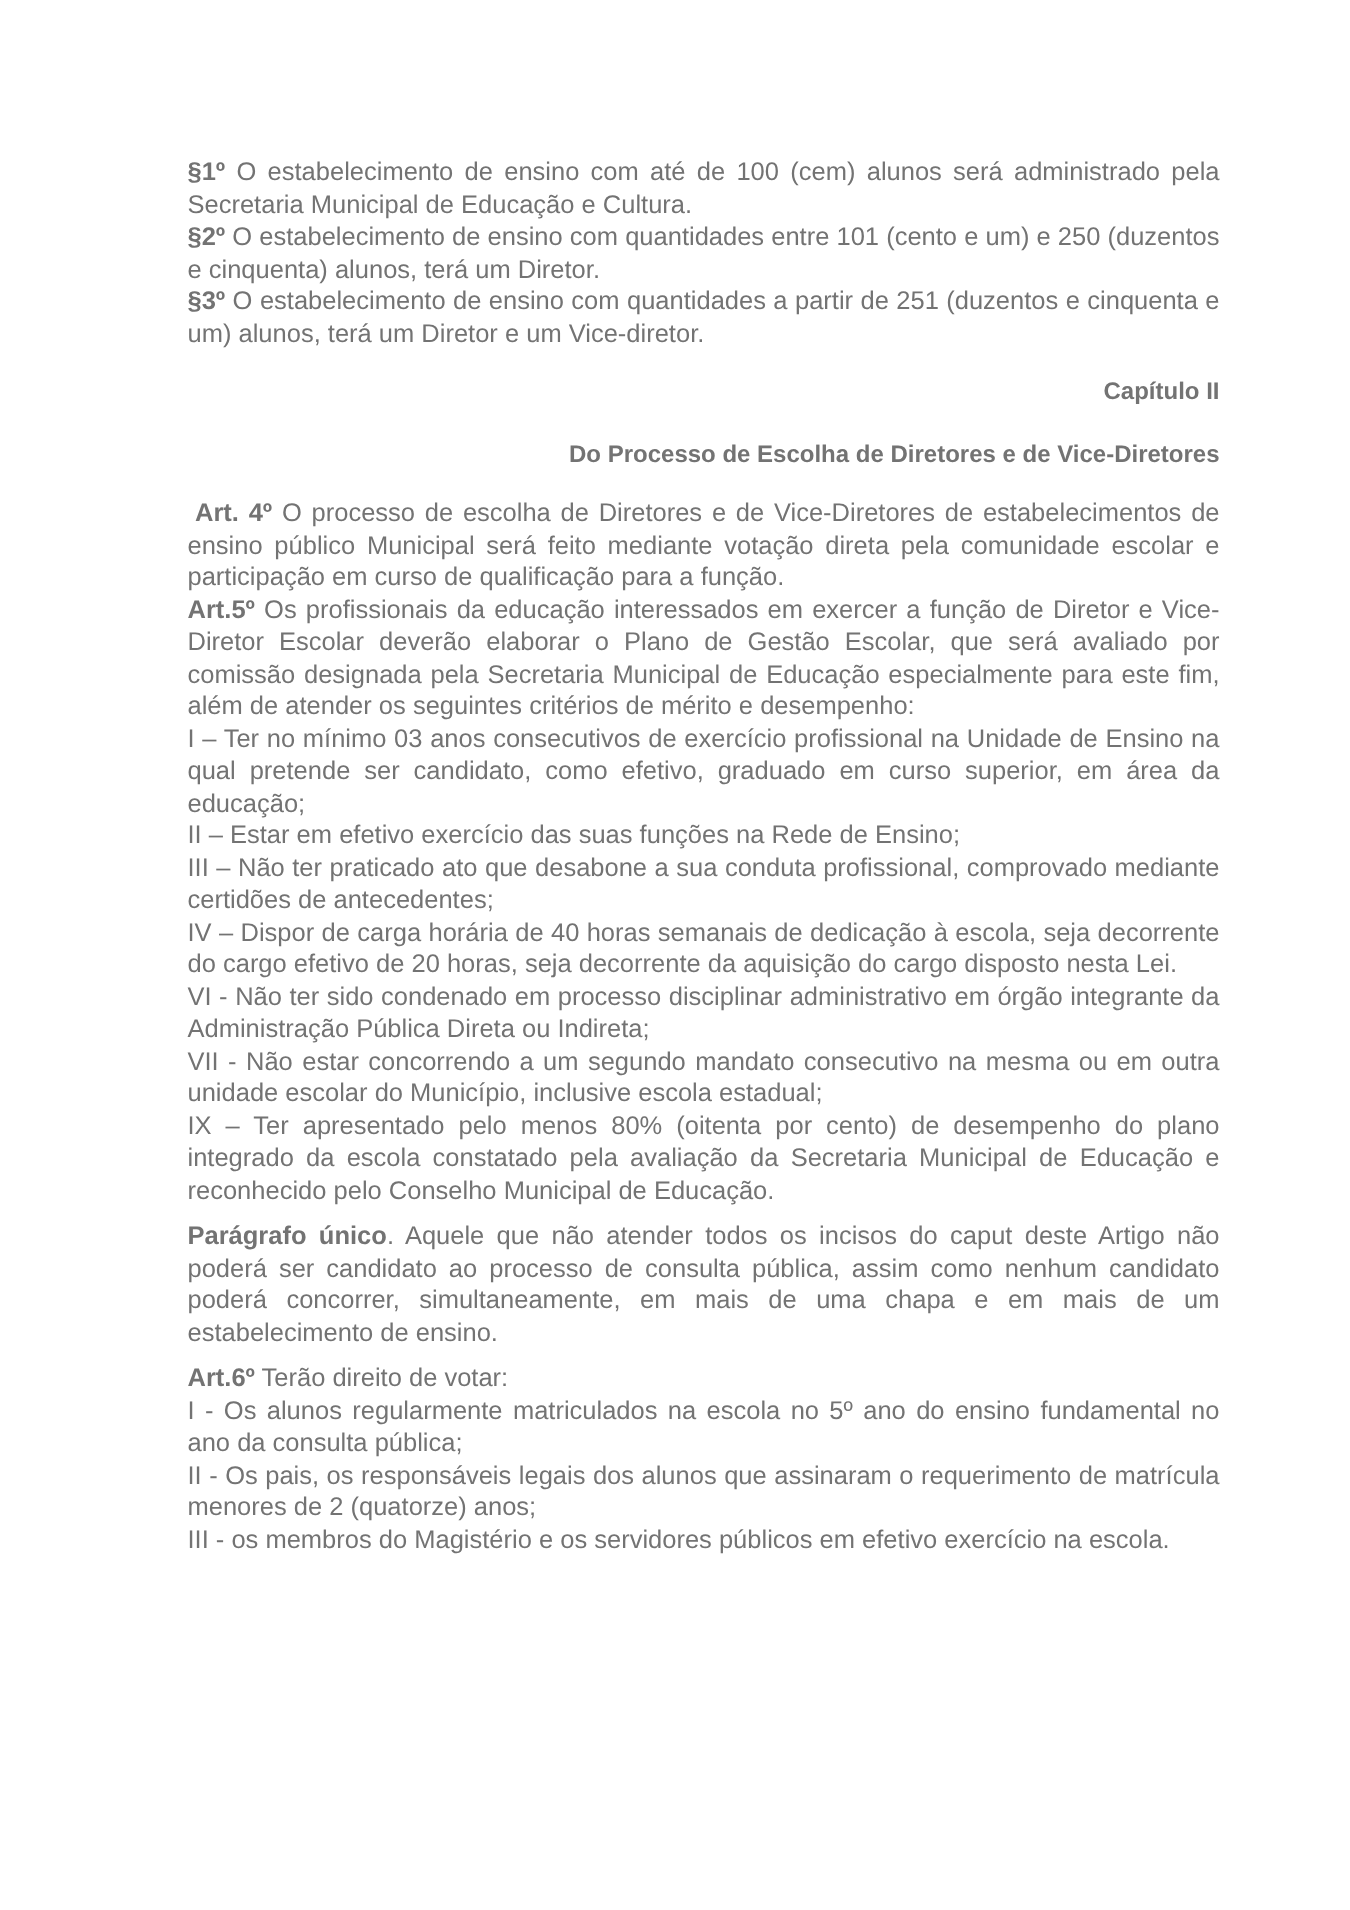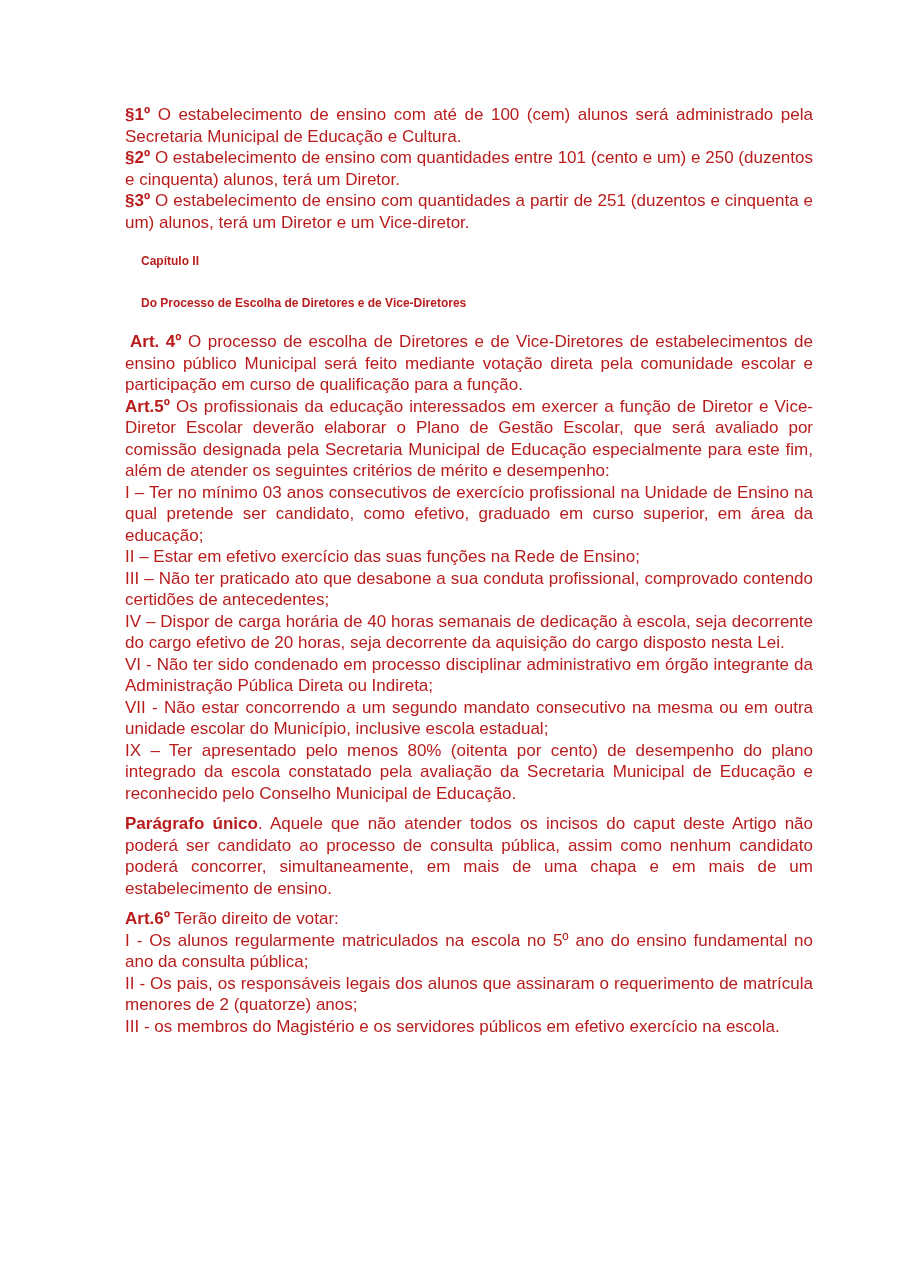--- a/index.html
+++ b/index.html
@@ -3,37 +3,37 @@
 <meta charset="utf-8">
 <style>
   html, body { margin: 0; padding: 0; background: #ffffff; }
   .page {
     position: relative;
     width: 900px;
     height: 1054px;
     background: #ffffff;
     overflow: hidden;
     font-family: "Liberation Sans", "DejaVu Sans", sans-serif;
-    color: #b91c1c;
+    color: #737373;
   }
   .content {
     position: absolute;
     left: 125px;
     top: 104px;
     width: 688px;
     font-size: 17px;
     line-height: 21.5px;
   }
   .p { margin: 0; text-align: justify; }
   .p b { font-weight: bold; }
   .heading {
-    margin: 16px;
-    text-align: left;
+    margin: 0;
+    text-align: right;
     font-weight: bold;
-    font-size: 12px;
+    font-size: 16px;
     line-height: 21.5px;
   }
   .mt-h1   { margin-top: 18px; }
   .mt-h2   { margin-top: 20px; }
   .mt-art4 { margin-top: 17px; }
   .mt-gap  { margin-top: 9px; }
   .indent  { text-indent: 5px; }
   .items { margin: 0; }
 </style>
 </head>
@@ -52,21 +52,21 @@
 
     <h3 class="heading mt-h2">Do Processo de Escolha de Diretores e de Vice-Diretores</h3>
 
     <p class="p mt-art4 indent"><b>Art. 4º</b><span> O processo de escolha de Diretores e de Vice-Diretores de estabelecimentos de ensino público Municipal será feito mediante votação direta pela comunidade escolar e participação em curso de qualificação para a função.</span></p>
 
     <p class="p"><b>Art.5º</b><span> Os profissionais da educação interessados em exercer a função de Diretor e Vice-Diretor Escolar deverão elaborar o Plano de Gestão Escolar, que será avaliado por comissão designada pela Secretaria Municipal de Educação especialmente para este fim, além de atender os seguintes critérios de mérito e desempenho:</span></p>
 
     <div class="items mt-gap">
       <p class="p">I – Ter no mínimo 03 anos consecutivos de exercício profissional na Unidade de Ensino na qual pretende ser candidato, como efetivo, graduado em curso superior, em área da educação;</p>
       <p class="p">II – Estar em efetivo exercício das suas funções na Rede de Ensino;</p>
-      <p class="p">III – Não ter praticado ato que desabone a sua conduta profissional, comprovado contendo certidões de antecedentes;</p>
+      <p class="p">III – Não ter praticado ato que desabone a sua conduta profissional, comprovado mediante certidões de antecedentes;</p>
       <p class="p">IV – Dispor de carga horária de 40 horas semanais de dedicação à escola, seja decorrente do cargo efetivo de 20 horas, seja decorrente da aquisição do cargo disposto nesta Lei.</p>
       <p class="p">VI - Não ter sido condenado em processo disciplinar administrativo em órgão integrante da Administração Pública Direta ou Indireta;</p>
       <p class="p">VII - Não estar concorrendo a um segundo mandato consecutivo na mesma ou em outra unidade escolar do Município, inclusive escola estadual;</p>
       <p class="p">IX – Ter apresentado pelo menos 80% (oitenta por cento) de desempenho do plano integrado da escola constatado pela avaliação da Secretaria Municipal de Educação e reconhecido pelo Conselho Municipal de Educação.</p>
     </div>
 
     <p class="p mt-gap"><b>Parágrafo único</b><span>. Aquele que não atender todos os incisos do caput deste Artigo não poderá ser candidato ao processo de consulta pública, assim como nenhum candidato poderá concorrer, simultaneamente, em mais de uma chapa e em mais de um estabelecimento de ensino.</span></p>
 
     <p class="p mt-gap"><b>Art.6º</b><span> Terão direito de votar:</span></p>
 

